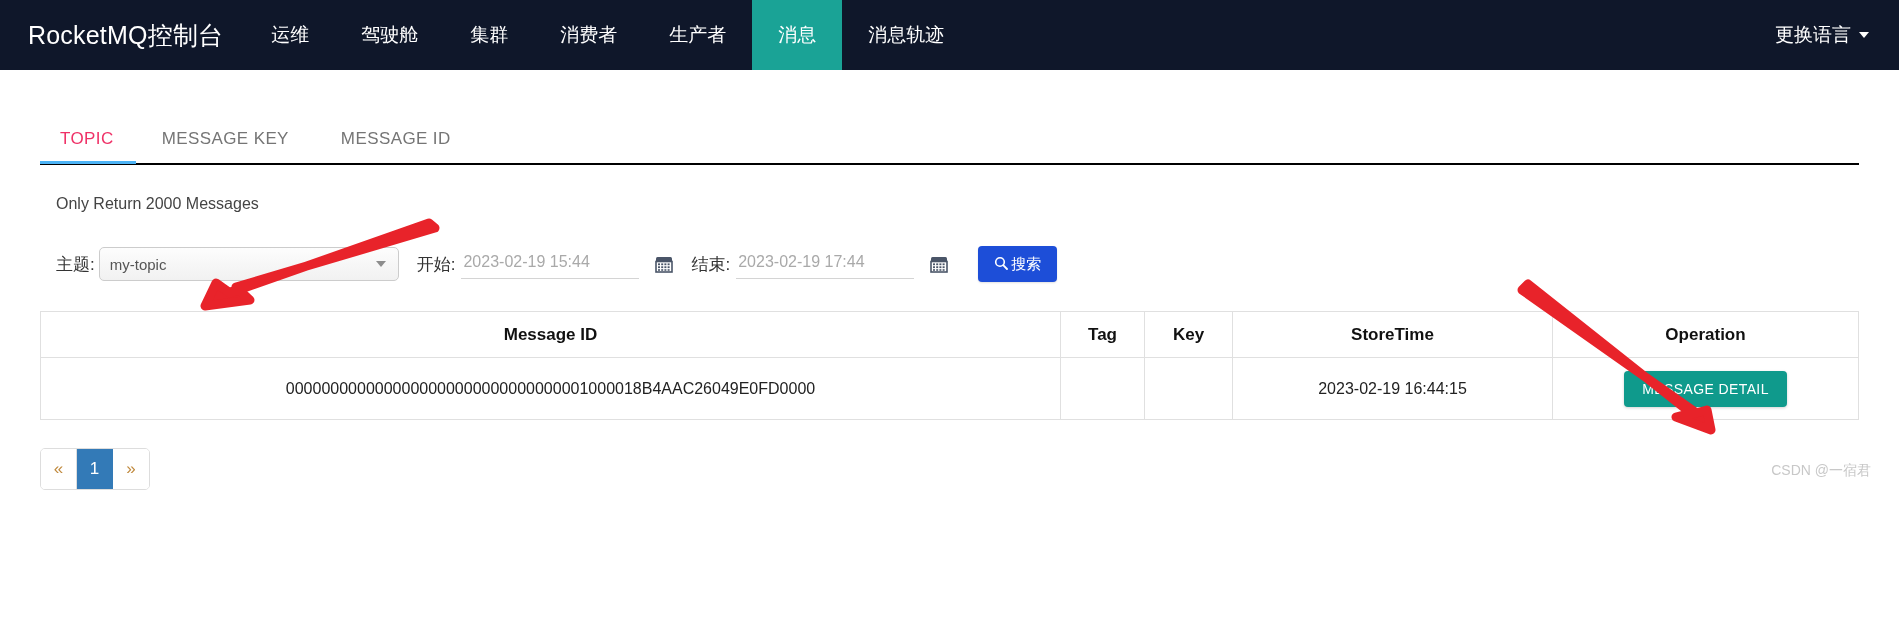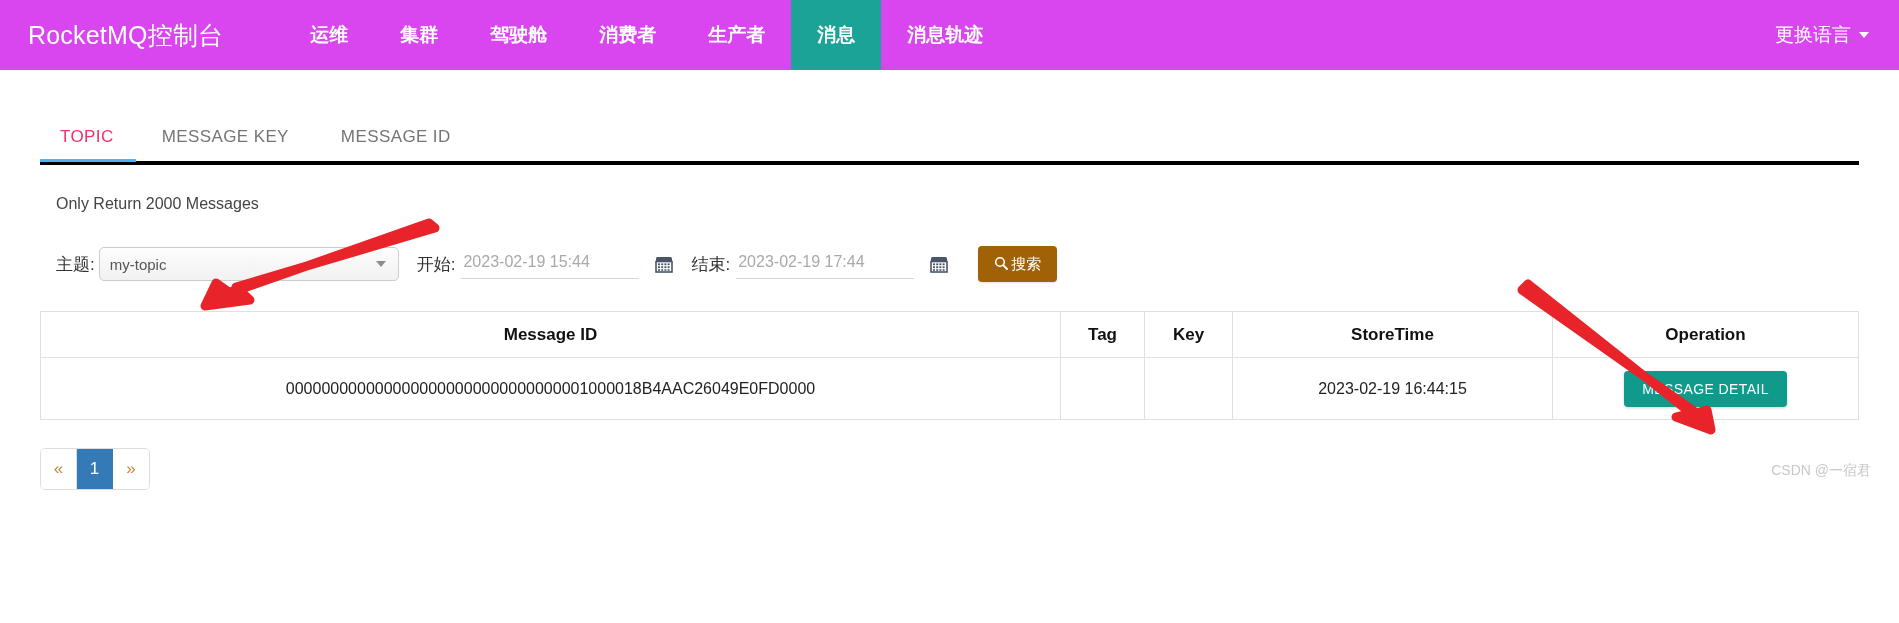--- a/index.html
+++ b/index.html
@@ -7,35 +7,34 @@
     margin: 0; padding: 0;
     width: 1899px; height: 623px;
     background: #ffffff;
     font-family: "Liberation Sans", sans-serif;
     overflow: hidden;
   }
 
   
   .navbar {
     height: 70px;
-    background: #d946ef;
+    background: #0f172a;
     display: flex;
     align-items: stretch;
     position: relative;
-    gap: 39px;
   }
   .brand {
     display: flex; align-items: center;
     padding: 0 22px 0 28px;
     color: #ffffff;
     font-size: 25px;
     letter-spacing: 0.2px;
     white-space: nowrap;
   }
-  .nav-items { display: flex; align-items: stretch; font-weight: bold; }
+  .nav-items { display: flex; align-items: stretch; }
   .nav-item {
     display: flex; align-items: center;
     padding: 0 26px;
     color: #ffffff;
     font-size: 19px;
     white-space: nowrap;
     cursor: pointer;
   }
   .nav-item.active { background: #1aa396; }
   .nav-right {
@@ -57,21 +56,21 @@
   }
 
   
   .page { padding: 0 40px; position: relative; }
 
   
   .tabs {
     display: flex;
     align-items: flex-end;
     margin-top: 43px;
-    border-bottom: 4px solid #000000;
+    border-bottom: 2px solid #000000;
     height: 52px;
   }
   .tab {
     font-size: 17px;
     color: #757575;
     letter-spacing: 0.4px;
     padding: 0 26px 14px 26px;
     cursor: pointer;
     position: relative;
     white-space: nowrap;
@@ -150,21 +149,21 @@
   }
   .cal-icon {
     margin-left: 16px;
     cursor: pointer;
     display: inline-flex;
     align-items: center;
   }
   .search-btn {
     margin-left: 30px;
     height: 36px;
-    background: #a16207;
+    background: #1d4ed8;
     color: #ffffff;
     border: none;
     border-radius: 4px;
     font-family: "Liberation Sans", sans-serif;
     font-size: 15px;
     padding: 0 16px;
     display: inline-flex;
     align-items: center;
     gap: 3px;
     cursor: pointer;
@@ -259,22 +258,22 @@
     pointer-events: none;
   }
 </style>
 </head>
 <body>
 
 <div class="navbar">
   <div class="brand">RocketMQ控制台</div>
   <div class="nav-items">
     <div class="nav-item">运维</div>
+    <div class="nav-item">驾驶舱</div>
     <div class="nav-item">集群</div>
-    <div class="nav-item">驾驶舱</div>
     <div class="nav-item">消费者</div>
     <div class="nav-item">生产者</div>
     <div class="nav-item active">消息</div>
     <div class="nav-item">消息轨迹</div>
   </div>
   <div class="nav-right">
     <span>更换语言</span>
     <span class="caret-down"></span>
   </div>
 </div>

